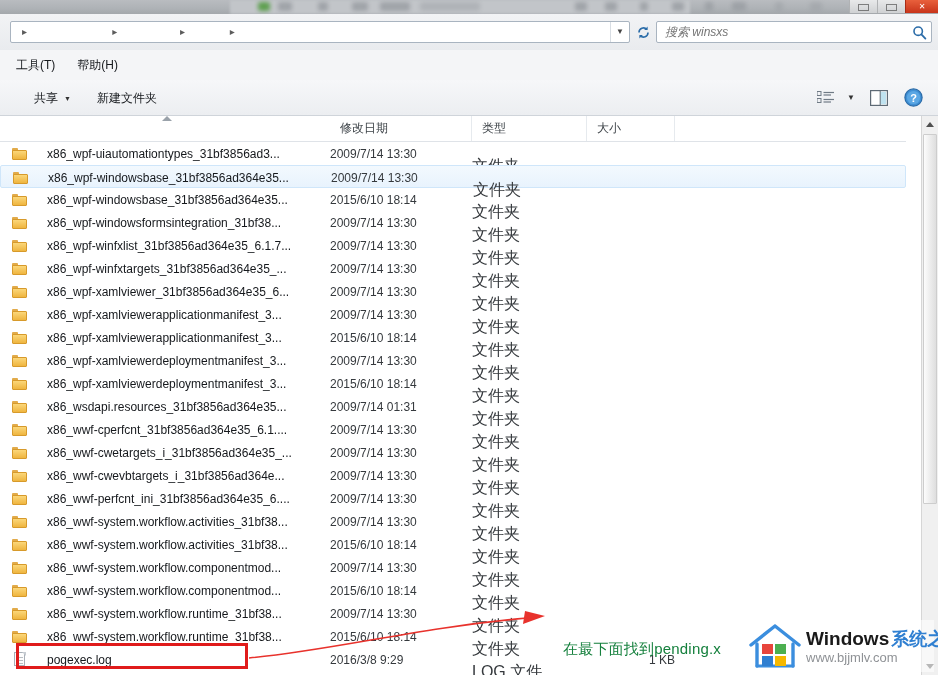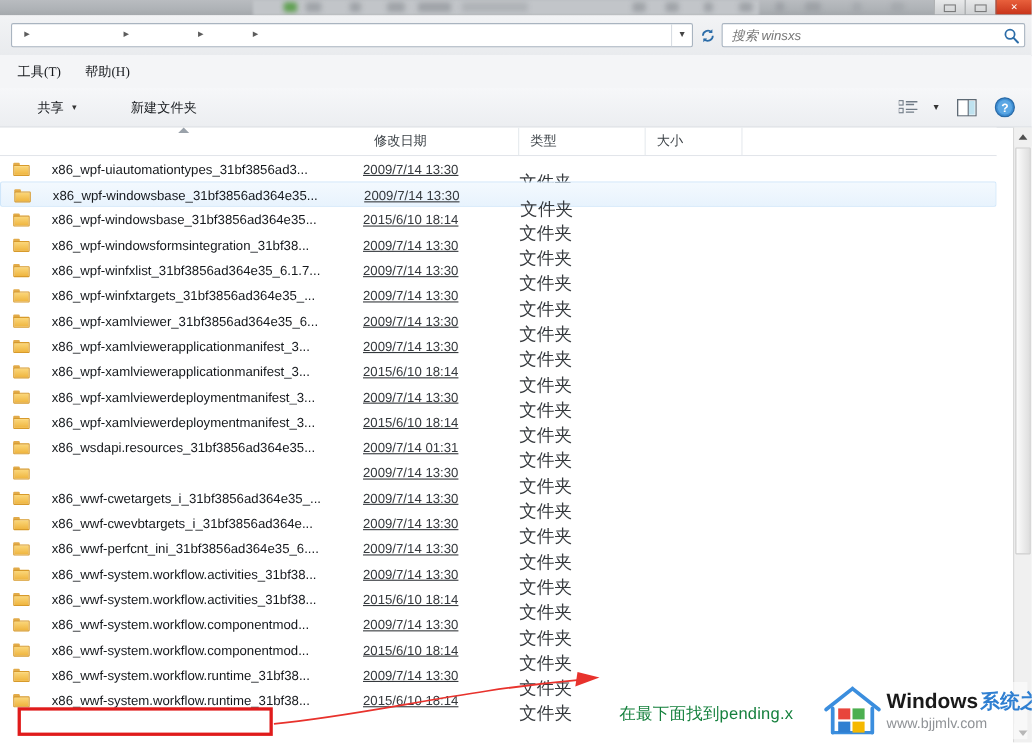--- a/index.html
+++ b/index.html
@@ -177,21 +177,20 @@
   
   .menubar {
     position: absolute;
     left: 0; top: 50px;
     width: 938px; height: 30px;
     background: #f4f5f7;
     display: flex;
     align-items: center;
     padding-left: 14px;
     box-sizing: border-box;
-    font-family: Liberation Serif, serif;
   }
   .menuitem {
     font-size: 12px;
     color: #15181c;
     margin-right: 18px;
     padding: 2px 2px;
     line-height: 16px;
   }
 
   
@@ -287,21 +286,21 @@
     box-sizing: border-box;
     overflow: hidden;
     white-space: nowrap;
   }
   .cell-date {
     position: absolute;
     left: 330px; top: 0;
     width: 142px; height: 23px;
     display: flex; align-items: center;
     font-size: 12px; color: #35393d;
-    overflow: hidden; white-space: nowrap; text-decoration: underline;
+    overflow: hidden; white-space: nowrap;
   }
   .cell-type {
     position: absolute;
     left: 472px; top: 13px;
     width: 115px; height: 23px;
     display: flex; align-items: center;
     font-size: 16px; color: #35393d;
     overflow: hidden; white-space: nowrap;
   }
   .cell-size {
@@ -511,21 +510,21 @@
   <div class="menubar">
     <span class="menuitem">工具(T)</span>
     <span class="menuitem">帮助(H)</span>
   </div>
 
   <div class="cmdbar">
     <span class="cmdbtn" style="margin-left:26px;">
       <span>共享</span>
       <span class="dd">▼</span>
     </span>
-    <span class="cmdbtn" style="margin-left:32px;">
+    <span class="cmdbtn" style="margin-left:10px;">
       <span>新建文件夹</span>
     </span>
 
     <span class="cmdspacer"></span>
 
     <span class="tbicon" style="width:28px;">
       <svg width="18" height="14" viewBox="0 0 18 14">
         <rect x="0" y="0.5" width="4" height="4" fill="none" stroke="#6f7a85" stroke-width="1"></rect>
         <rect x="0" y="7.5" width="4" height="4" fill="none" stroke="#6f7a85" stroke-width="1"></rect>
         <line x1="6.5" y1="1.5" x2="17" y2="1.5" stroke="#6f7a85" stroke-width="1.2"></line>
@@ -710,20 +709,21 @@
         <div class="cell-date">2009/7/14 01:31</div>
         <div class="cell-type">文件夹</div>
         <div class="cell-size"></div>
       </div>
       <div class="row">
         <div class="cell-name">
           <span class="ficon">
             <span class="tab"></span>
             <span class="body"></span>
           </span>
+          <span class="fname">x86_wwf-cperfcnt_31bf3856ad364e35_6.1....</span>
         </div>
         <div class="cell-date">2009/7/14 13:30</div>
         <div class="cell-type">文件夹</div>
         <div class="cell-size"></div>
       </div>
       <div class="row">
         <div class="cell-name">
           <span class="ficon">
             <span class="tab"></span>
             <span class="body"></span>
@@ -822,20 +822,35 @@
         <div class="cell-name">
           <span class="ficon">
             <span class="tab"></span>
             <span class="body"></span>
           </span>
           <span class="fname">x86_wwf-system.workflow.runtime_31bf38...</span>
         </div>
         <div class="cell-date">2015/6/10 18:14</div>
         <div class="cell-type">文件夹</div>
         <div class="cell-size"></div>
+      </div>
+      <div class="row">
+        <div class="cell-name">
+          <span class="logicon">
+            <span class="page"></span>
+            <span class="fold"></span>
+            <span class="ln" style="top:5px"></span>
+            <span class="ln" style="top:8px"></span>
+            <span class="ln" style="top:11px"></span>
+          </span>
+          <span class="fname">pogexec.log</span>
+        </div>
+        <div class="cell-date">2016/3/8 9:29</div>
+        <div class="cell-type">LOG 文件</div>
+        <div class="cell-size">1 KB</div>
       </div>
     </div>
 
   <div class="scrollbar">
     <div class="sb-up">
         <div class="sb-tri-up"></div>
       </div>
     <div class="sb-thumb"></div>
     <div class="sb-dn">
         <div class="sb-tri-dn"></div>

